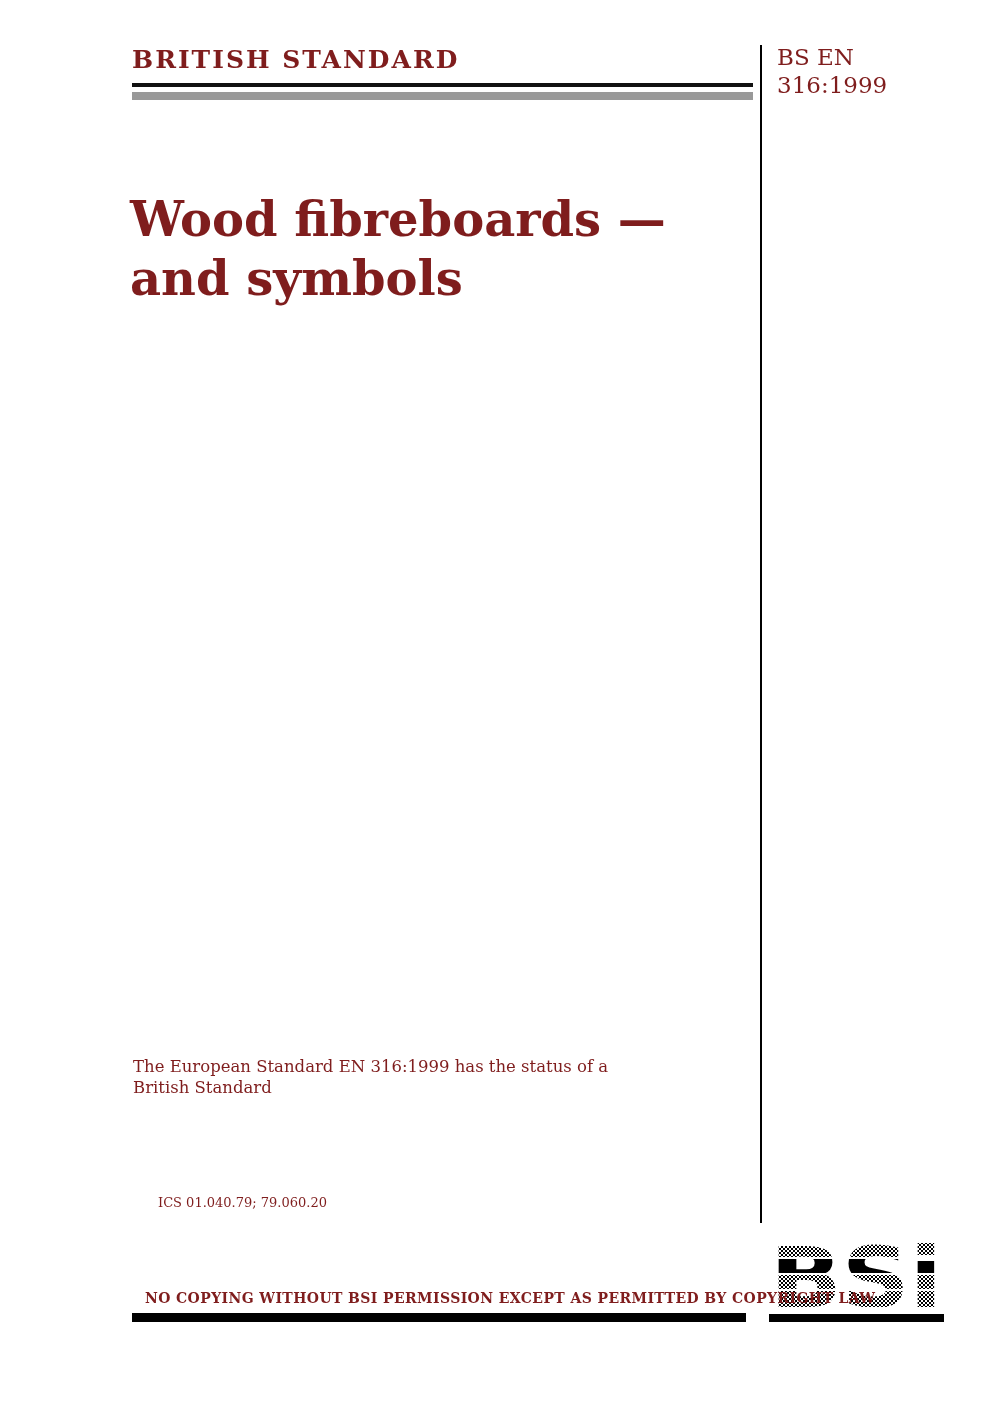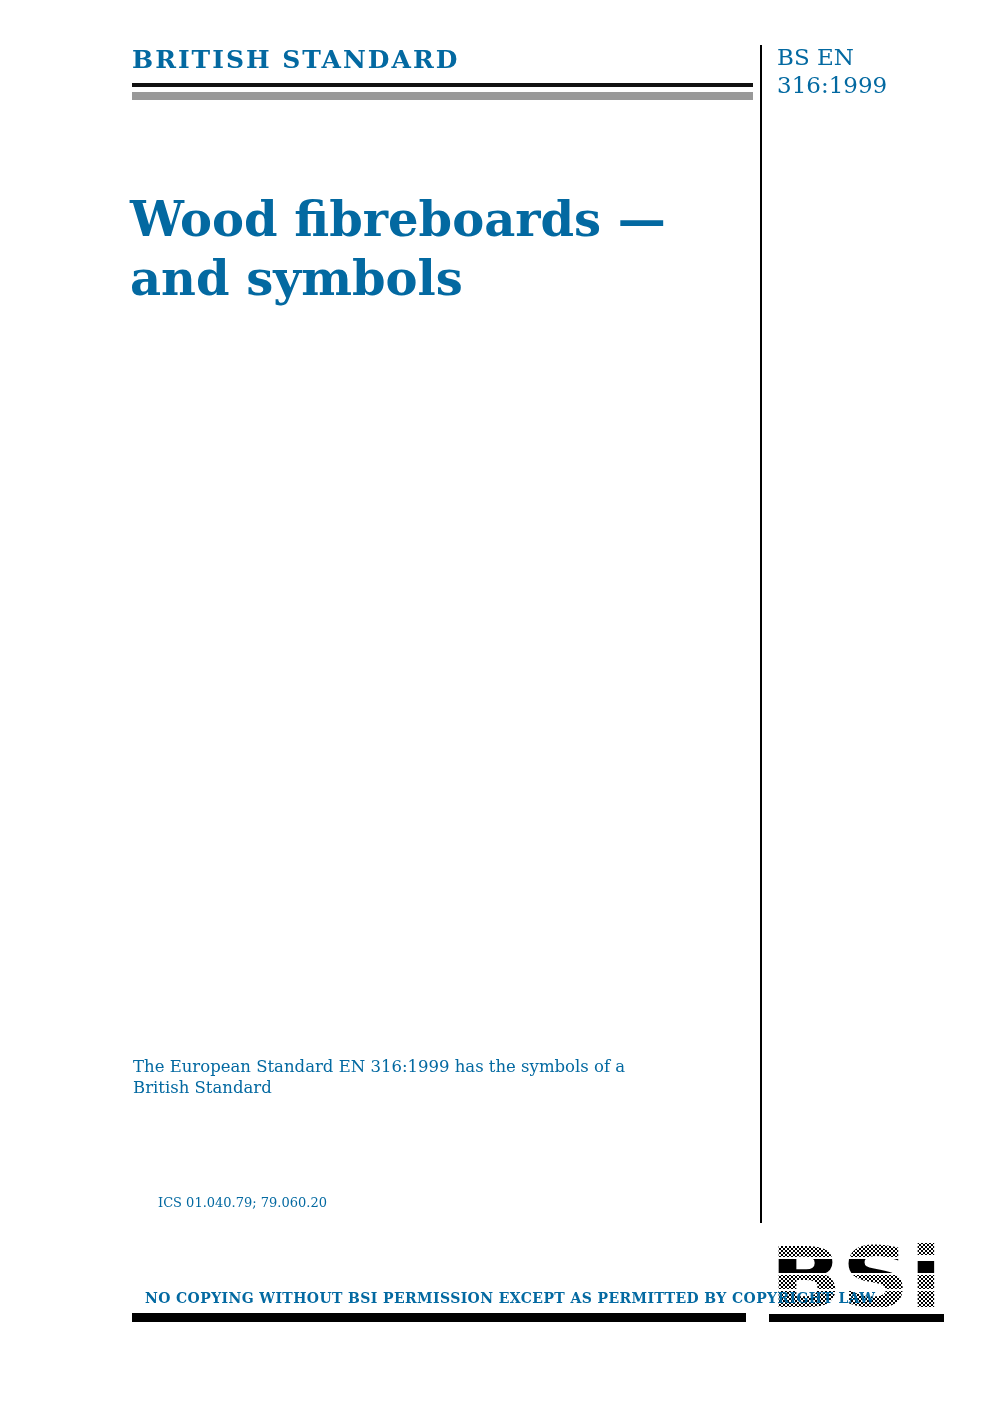--- a/index.html
+++ b/index.html
@@ -7,21 +7,21 @@
     padding: 0;
     background: #e8e8e8;
   }
   .page {
     position: relative;
     width: 992px;
     height: 1403px;
     background: #ffffff;
     overflow: hidden;
     font-family: "DejaVu Serif", serif;
-    color: #0369a1;
+    color: #7f1d1d;
   }
   .abs { position: absolute; }
 
   .standard-label {
     left: 132px;
     top: 46px;
     font-size: 25px;
     font-weight: bold;
     letter-spacing: 2px;
     line-height: 28px;
@@ -118,21 +118,21 @@
     <div>BS EN</div>
     <div>316:1999</div>
   </div>
 
   <div class="abs doc-title">
     <div>Wood fibreboards —</div>
     <div>and symbols</div>
   </div>
 
   <div class="abs status-note">
-    <div>The European Standard EN 316:1999 has the symbols of a</div>
+    <div>The European Standard EN 316:1999 has the status of a</div>
     <div>British Standard</div>
   </div>
 
   <div class="abs ics-line">ICS 01.040.79; 79.060.20</div>
 
   <svg class="abs bsi-logo" viewBox="0 0 175 80" xmlns="http://www.w3.org/2000/svg">
     <defs>
       <pattern id="hatch" width="4" height="4" patternUnits="userSpaceOnUse">
         <rect width="4" height="4" fill="#ffffff"></rect>
         <rect x="0" y="0" width="2" height="2" fill="#000000"></rect>

